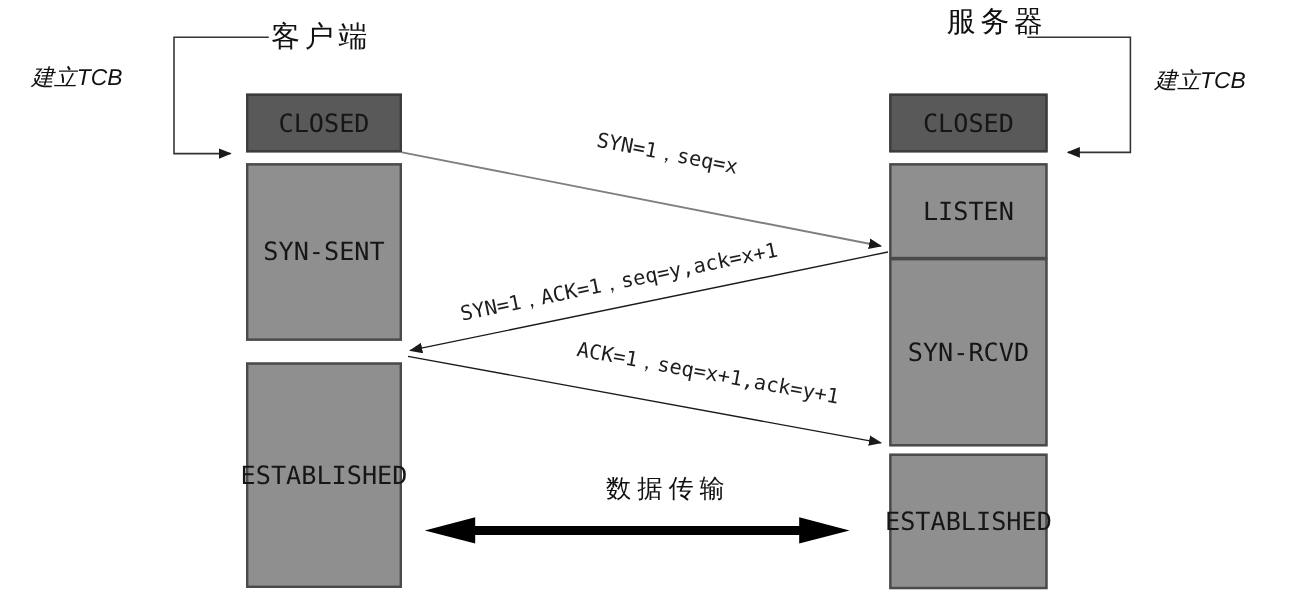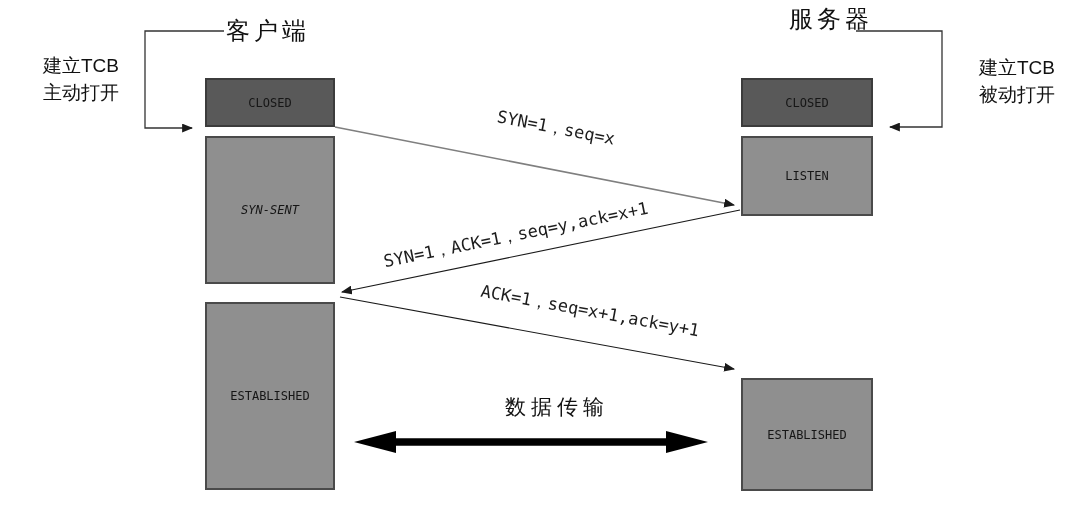--- a/index.html
+++ b/index.html
@@ -23,55 +23,55 @@
   }
   .state-box {
     position: absolute;
     box-sizing: border-box;
     background: var(--state_light, #8f8f8f);
     border: 2px solid var(--state_border, #4a4a4a);
     display: flex;
     align-items: center;
     justify-content: center;
     font-family: "DejaVu Sans Mono", "Liberation Mono", monospace;
-    font-size: 12px;
+    font-size: 21px;
     color: #161616;
     letter-spacing: 0px;
   }
   .state-box.dark {
     background: var(--state_dark, #595959);
     border-color: #3c3c3c;
   }
   
   .c-closed      { left: 205px; top: 78px;  width: 130px; height: 49px; }
-  .c-synsent     { left: 205px; top: 136px; width: 130px; height: 148px; font-style: italic; }
+  .c-synsent     { left: 205px; top: 136px; width: 130px; height: 148px; }
   .c-established { left: 205px; top: 302px; width: 130px; height: 188px; }
   
   .s-closed      { left: 741px; top: 78px;  width: 132px; height: 49px; }
   .s-listen      { left: 741px; top: 136px; width: 132px; height: 80px; }
   .s-synrcvd     { left: 741px; top: 215px; width: 132px; height: 157px; }
   .s-established { left: 741px; top: 378px; width: 132px; height: 113px; }
 
   .col-title {
     position: absolute;
     font-size: 24px;
     letter-spacing: 4px;
     white-space: nowrap;
     line-height: 20px;
   }
   .client-title { left: 226px; top: 21px; }
   .server-title { left: 789px; top: 9px; }
 
   .note {
     position: absolute;
     width: 110px;
-    text-align: center;
     font-size: 19px;
     line-height: 27px;
     white-space: nowrap;
+    font-style: italic;
   }
   .note-left  { left: 26px;  top: 52px; }
   .note-right { left: 962px; top: 54px; }
 
   .msg-label {
     position: absolute;
     font-family: "DejaVu Sans Mono", "Liberation Mono", monospace;
     font-size: 17px;
     white-space: nowrap;
     color: #1d1d1d;
@@ -122,33 +122,32 @@
       <polygon class="fat-head" points="354,442 396,431 396,453"></polygon>
       <polygon class="fat-head" points="708,442 666,431 666,453"></polygon>
     </g>
   </svg>
 
   <div class="col-title client-title">客户端</div>
   <div class="col-title server-title">服务器</div>
 
   <div class="note note-left">
     <div>建立TCB</div>
-    <div>主动打开</div>
   </div>
   <div class="note note-right">
     <div>建立TCB</div>
-    <div>被动打开</div>
   </div>
 
   <div class="state-box dark c-closed">CLOSED</div>
   <div class="state-box c-synsent">SYN-SENT</div>
   <div class="state-box c-established">ESTABLISHED</div>
 
   <div class="state-box dark s-closed">CLOSED</div>
   <div class="state-box s-listen">LISTEN</div>
+  <div class="state-box s-synrcvd">SYN-RCVD</div>
   <div class="state-box s-established">ESTABLISHED</div>
 
   <div class="msg-label msg-1">SYN=1，seq=x</div>
   <div class="msg-label msg-2">SYN=1，ACK=1，seq=y,ack=x+1</div>
   <div class="msg-label msg-3">ACK=1，seq=x+1,ack=y+1</div>
 
   <div class="data-transfer-label">数据传输</div>
 
 </div>
 

